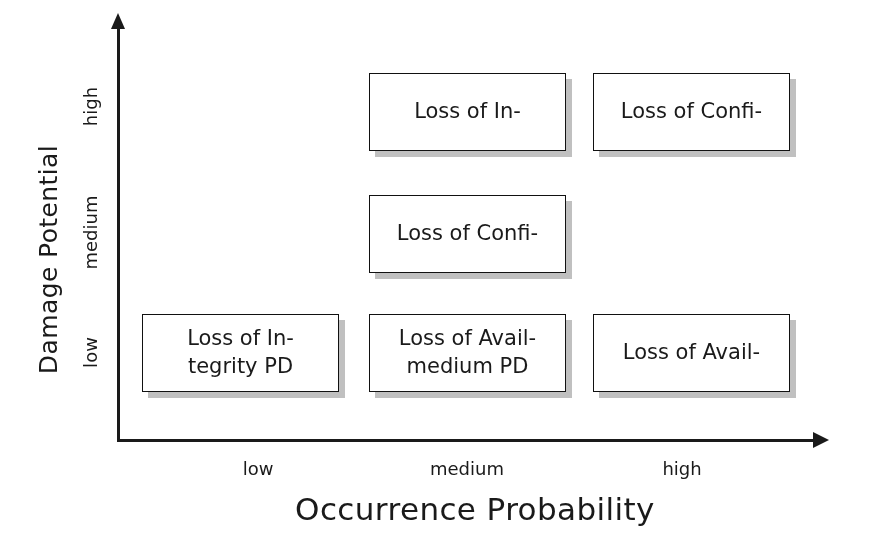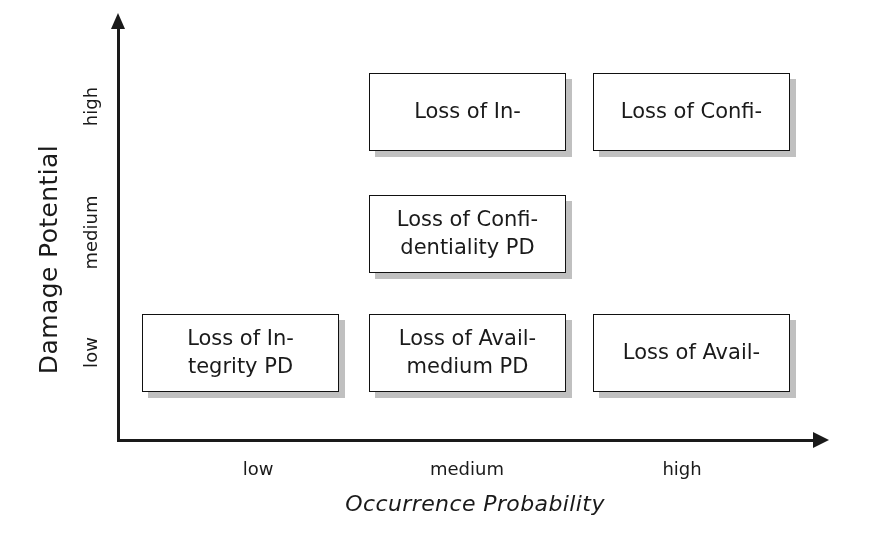--- a/index.html
+++ b/index.html
@@ -65,24 +65,23 @@
     letter-spacing: 0.4px;
     transform: rotate(-90deg);
     white-space: nowrap;
   }
   #x-axis-title {
     position: absolute;
     left: 285px;
     top: 491px;
     width: 380px;
     text-align: center;
-    font-size: 22px;
+    font-size: 31px;
     letter-spacing: 0.4px;
     white-space: nowrap;
-    font-style: italic;
   }
 
   
   .tick-y {
     position: absolute;
     width: 120px;
     text-align: center;
     font-size: 18px;
     transform: rotate(-90deg);
     white-space: nowrap;
@@ -139,21 +138,20 @@
   <div class="cell-box" style="left:369px; top:73px;">
     <span class="cell-line">Loss of In-</span>
   </div>
 
   <div class="cell-box" style="left:593px; top:73px;">
     <span class="cell-line">Loss of Confi-</span>
   </div>
 
   <div class="cell-box" style="left:369px; top:195px;">
     <span class="cell-line">Loss of Confi-</span>
-    <span class="cell-line">dentiality PD</span>
   </div>
 
   <div class="cell-box" style="left:142px; top:314px;">
     <span class="cell-line">Loss of In-</span>
     <span class="cell-line">tegrity PD</span>
   </div>
 
   <div class="cell-box" style="left:369px; top:314px;">
     <span class="cell-line">Loss of Avail-</span>
     <span class="cell-line">medium PD</span>

